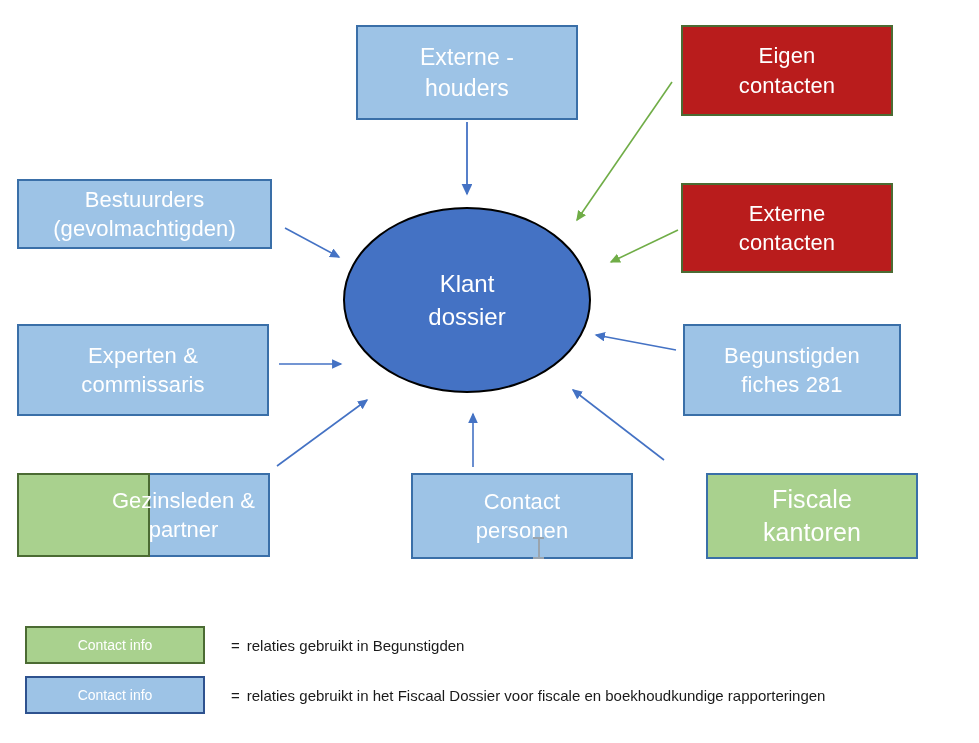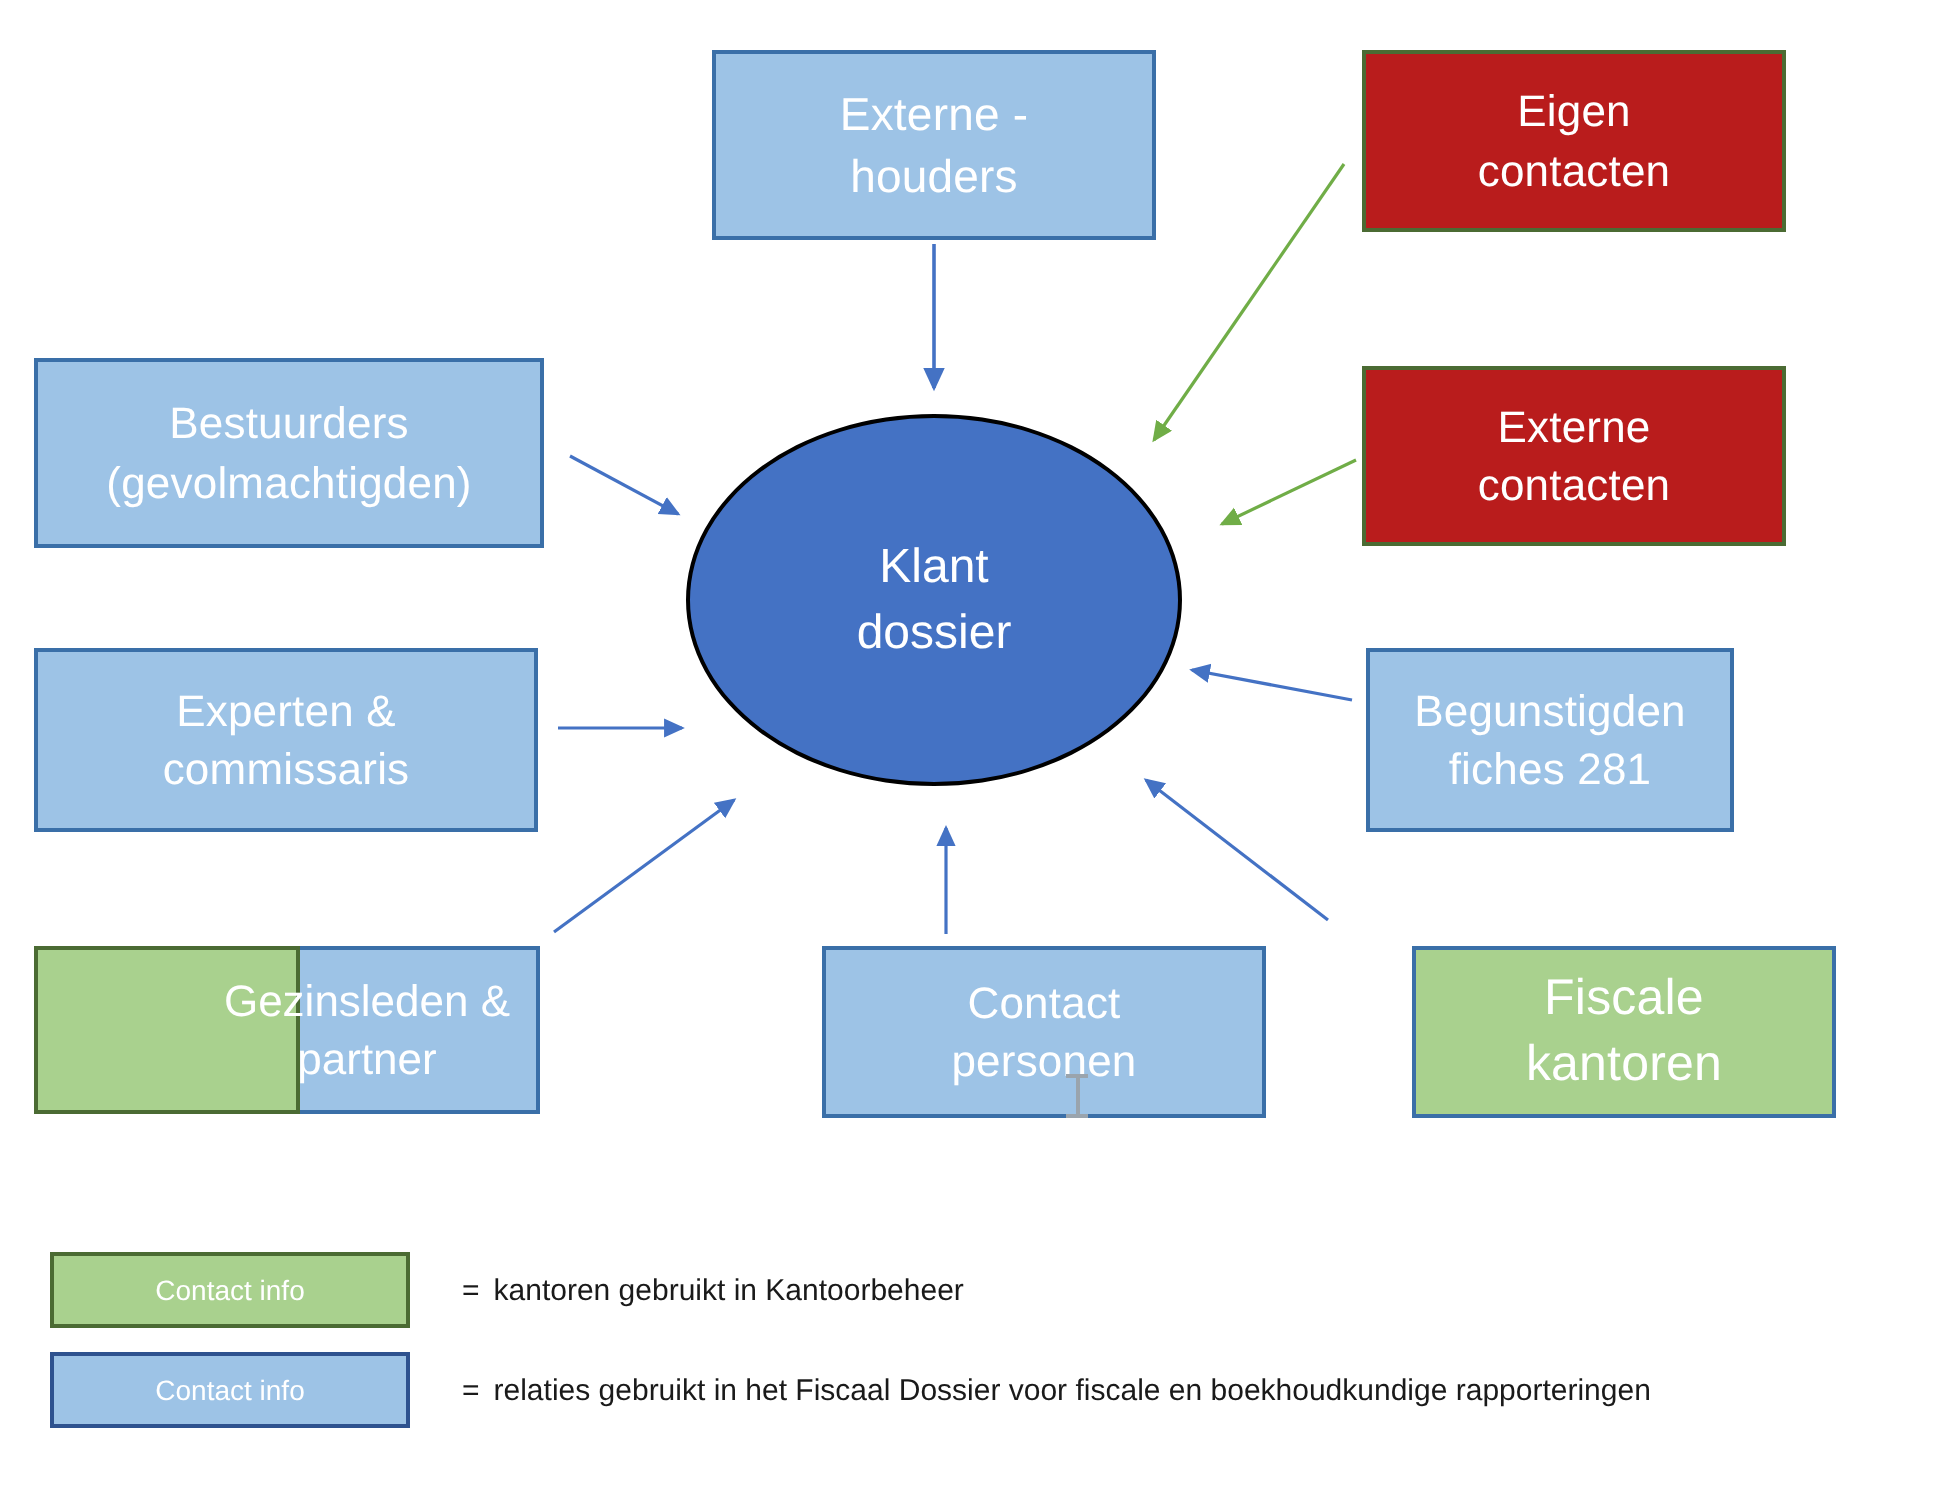--- a/index.html
+++ b/index.html
@@ -215,36 +215,36 @@
   <div class="node blue" style="left:356px; top:25px; width:222px; height:95px; font-size:23px;">
     <span class="node-label">Externe -
 houders</span>
   </div>
 
   <div class="node green" style="left:681px; top:25px; width:212px; height:91px; font-size:22px;">
     <span class="node-label">Eigen
 contacten</span>
   </div>
 
-  <div class="node blue" style="left:17px; top:179px; width:255px; height:95px; font-size:22px;">
+  <div class="node blue" style="left:17px; top:179px; width:255px; height:70px; font-size:22px;">
     <span class="node-label">Bestuurders
 (gevolmachtigden)</span>
   </div>
 
   <div class="node green" style="left:681px; top:183px; width:212px; height:90px; font-size:22px;">
     <span class="node-label">Externe
 contacten</span>
   </div>
 
   <div class="node blue" style="left:17px; top:324px; width:252px; height:92px; font-size:22px;">
     <span class="node-label">Experten &amp;
 commissaris</span>
   </div>
 
-  <div class="node blue" style="left:683px; top:324px; width:184px; height:92px; font-size:22px;">
+  <div class="node blue" style="left:683px; top:324px; width:218px; height:92px; font-size:22px;">
     <span class="node-label">Begunstigden
 fiches 281</span>
   </div>
 
   <div class="split-wrap" style="left:17px; top:473px; width:253px; height:84px;">
     <div class="split-base"></div>
     <div class="split-overlay" style="left:0; top:0; width:133px; height:84px;"></div>
     <div class="split-text" style="font-size:22px;">Gezinsleden &amp;
 partner</div>
   </div>
@@ -261,21 +261,21 @@
 
   <div class="caret" style="left:533px; top:537px;">
       <span></span>
     </div>
 
   <div class="legend-swatch green" style="left:25px; top:626px; width:180px; height:38px;">
     <span>Contact info</span>
   </div>
   <div class="legend-text" style="left:231px; top:634px; height:22px;">
     <span class="legend-eq">=</span>
-    <span>kantoren gebruikt in Kantoorbeheer</span>
+    <span>relaties gebruikt in Begunstigden</span>
   </div>
 
   <div class="legend-swatch blue" style="left:25px; top:676px; width:180px; height:38px;">
     <span>Contact info</span>
   </div>
   <div class="legend-text" style="left:231px; top:684px; height:22px;">
     <span class="legend-eq">=</span>
     <span>relaties gebruikt in het Fiscaal Dossier voor fiscale en boekhoudkundige rapporteringen</span>
   </div>
 

